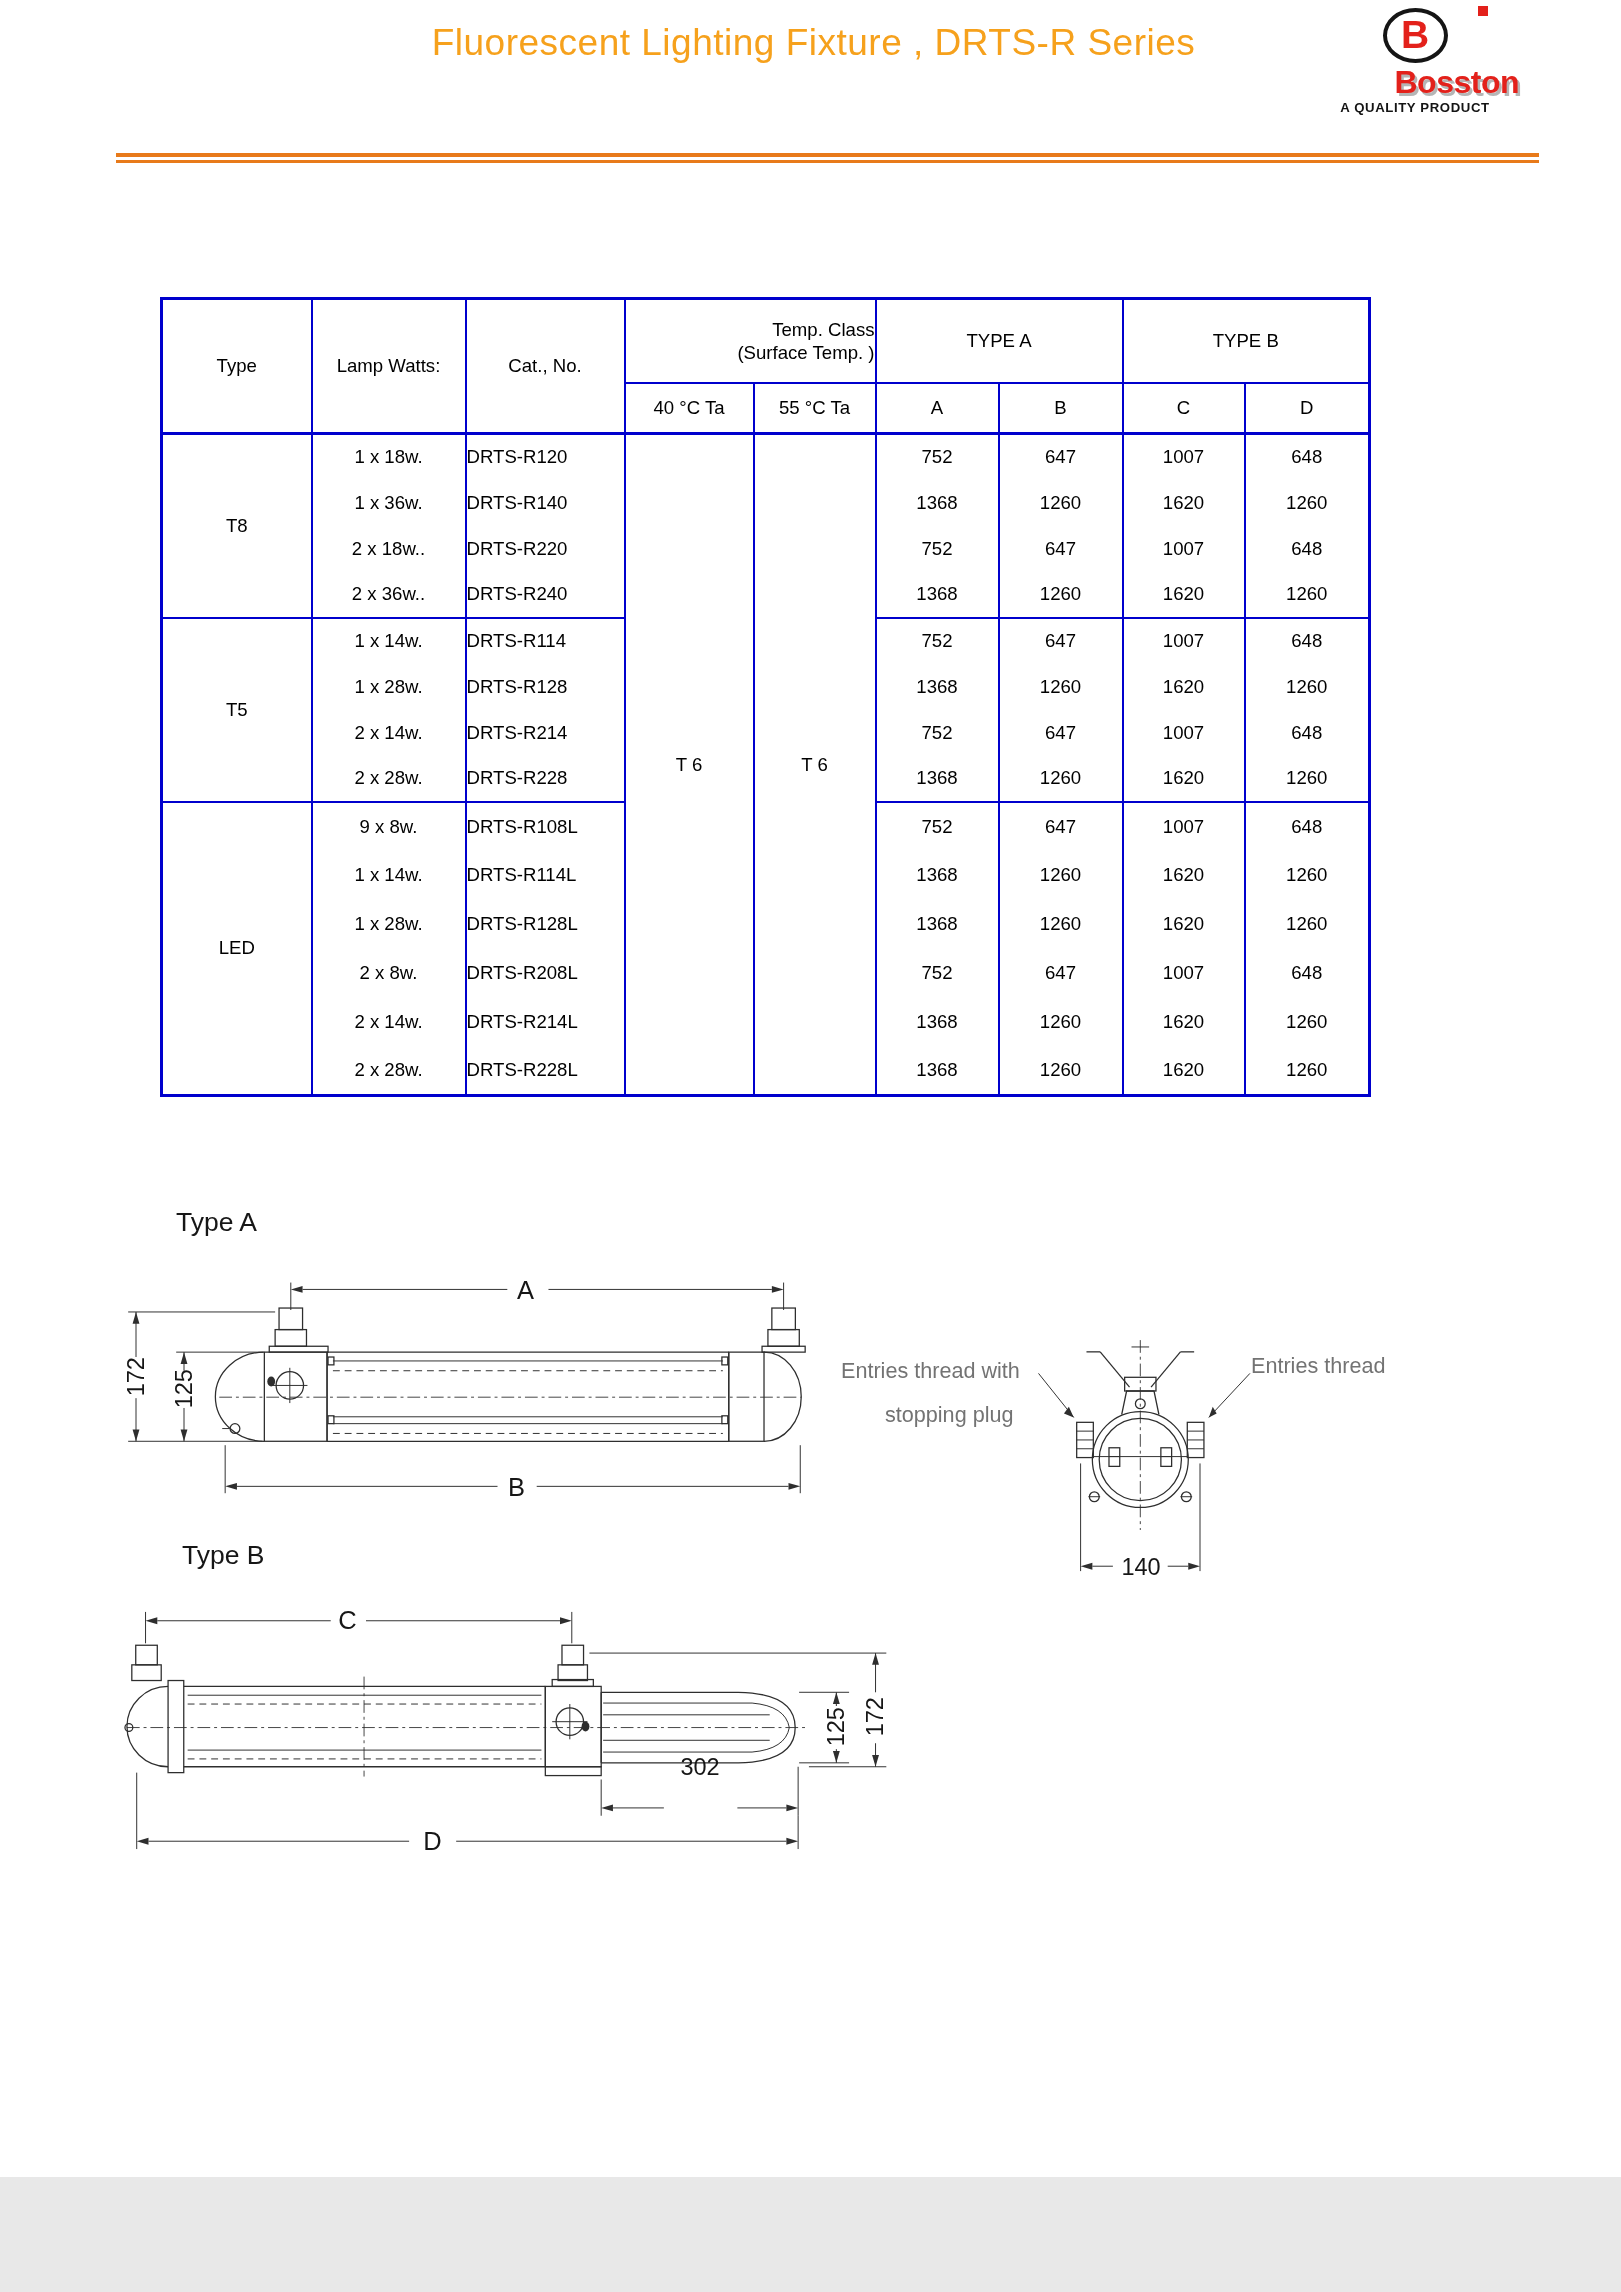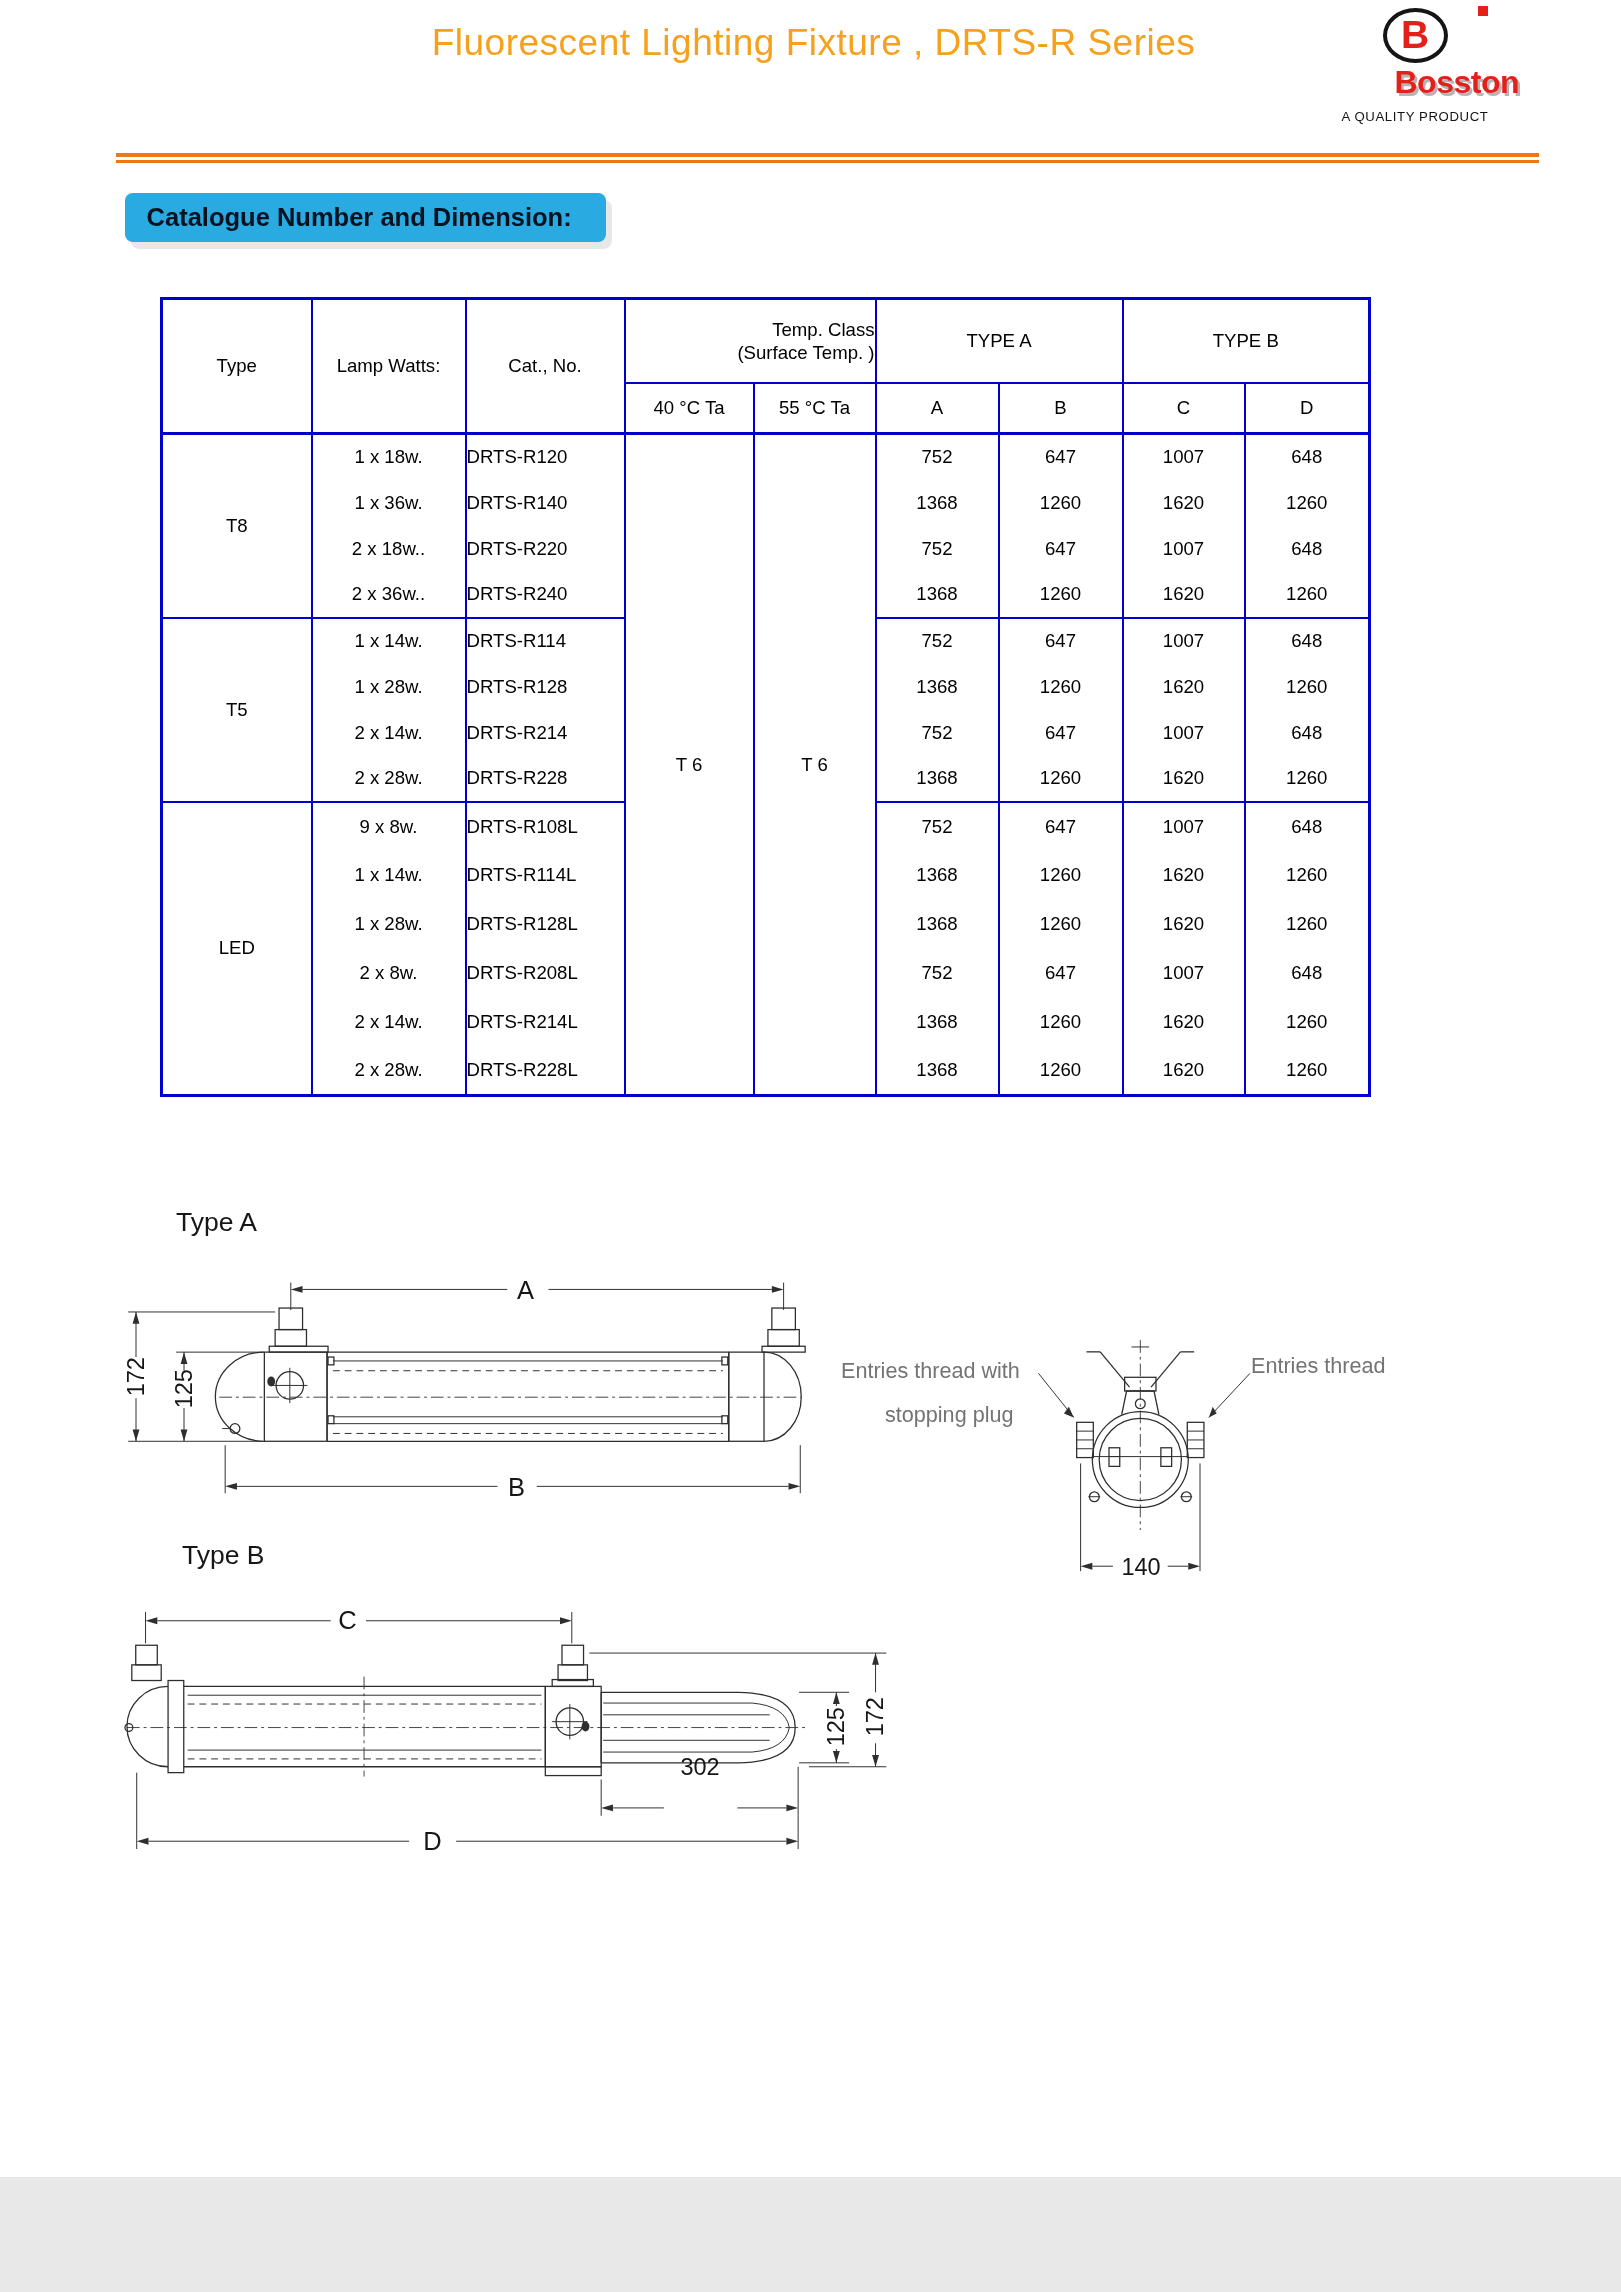--- a/index.html
+++ b/index.html
@@ -17,21 +17,21 @@
   
   .doc-title{position:absolute;left:0;top:21.6px;width:1627px;text-align:center;
              font-size:37px;letter-spacing:0.5px;color:var(--title-orange);}
   .logo{position:absolute;left:1311px;top:7.8px;width:208px;text-align:center;}
   .logo-ellipse{position:relative;width:57px;height:47px;border:4.9px solid #151515;border-radius:50%;
                 margin:0 auto;display:flex;align-items:center;justify-content:center;}
   .logo-b{color:var(--logo-red);font-size:39px;font-weight:bold;line-height:1;transform:translateY(-1px);}
   .logo-reg{position:absolute;top:-2px;right:31px;width:9.8px;height:9.8px;background:var(--logo-red);}
   .logo-brand{margin-top:2.9px;font-size:32px;font-weight:bold;color:var(--logo-red);
               letter-spacing:-0.5px;text-shadow:2.5px 2.5px 0 #b5b5b5;line-height:1;text-align:right;}
-  .logo-tagline{margin-top:11px;font-size:13.2px;font-weight:normal;color:#141414;letter-spacing:0.6px;}
+  .logo-tagline{margin-top:2px;font-size:13.2px;font-weight:bold;color:#141414;letter-spacing:0.6px;}
   .rule{position:absolute;left:116px;width:1423px;background:var(--rule-orange);}
   .rule.r1{top:153px;height:3.9px;}
   .rule.r2{top:160px;height:2.9px;}
 
   
   .section-box{position:absolute;left:125px;top:193px;width:481px;height:49px;
                background:var(--heading-bg);border-radius:7.8px;
                box-shadow:5.9px 6.9px 0 rgba(120,120,120,0.18);}
   .section-box span{display:block;line-height:49px;padding-left:21.6px;font-size:25.5px;
                     font-weight:bold;color:#06121f;}
@@ -80,23 +80,20 @@
       <span class="logo-b">B</span>
     </div>
     <div class="logo-reg"></div>
     <div class="logo-brand">Bosston</div>
     <div class="logo-tagline">A QUALITY PRODUCT</div>
   </div>
 
   <div class="rule r1"></div>
   <div class="rule r2"></div>
 
-  <div class="section-box">
-    <span>Catalogue Number and Dimension:</span>
-  </div>
 
   <table class="cat">
     <colgroup>
       <col style="width:150px">
         <col style="width:154px">
         <col style="width:159px">
       <col style="width:129px">
         <col style="width:122px">
         <col style="width:123px">
       <col style="width:124px">

